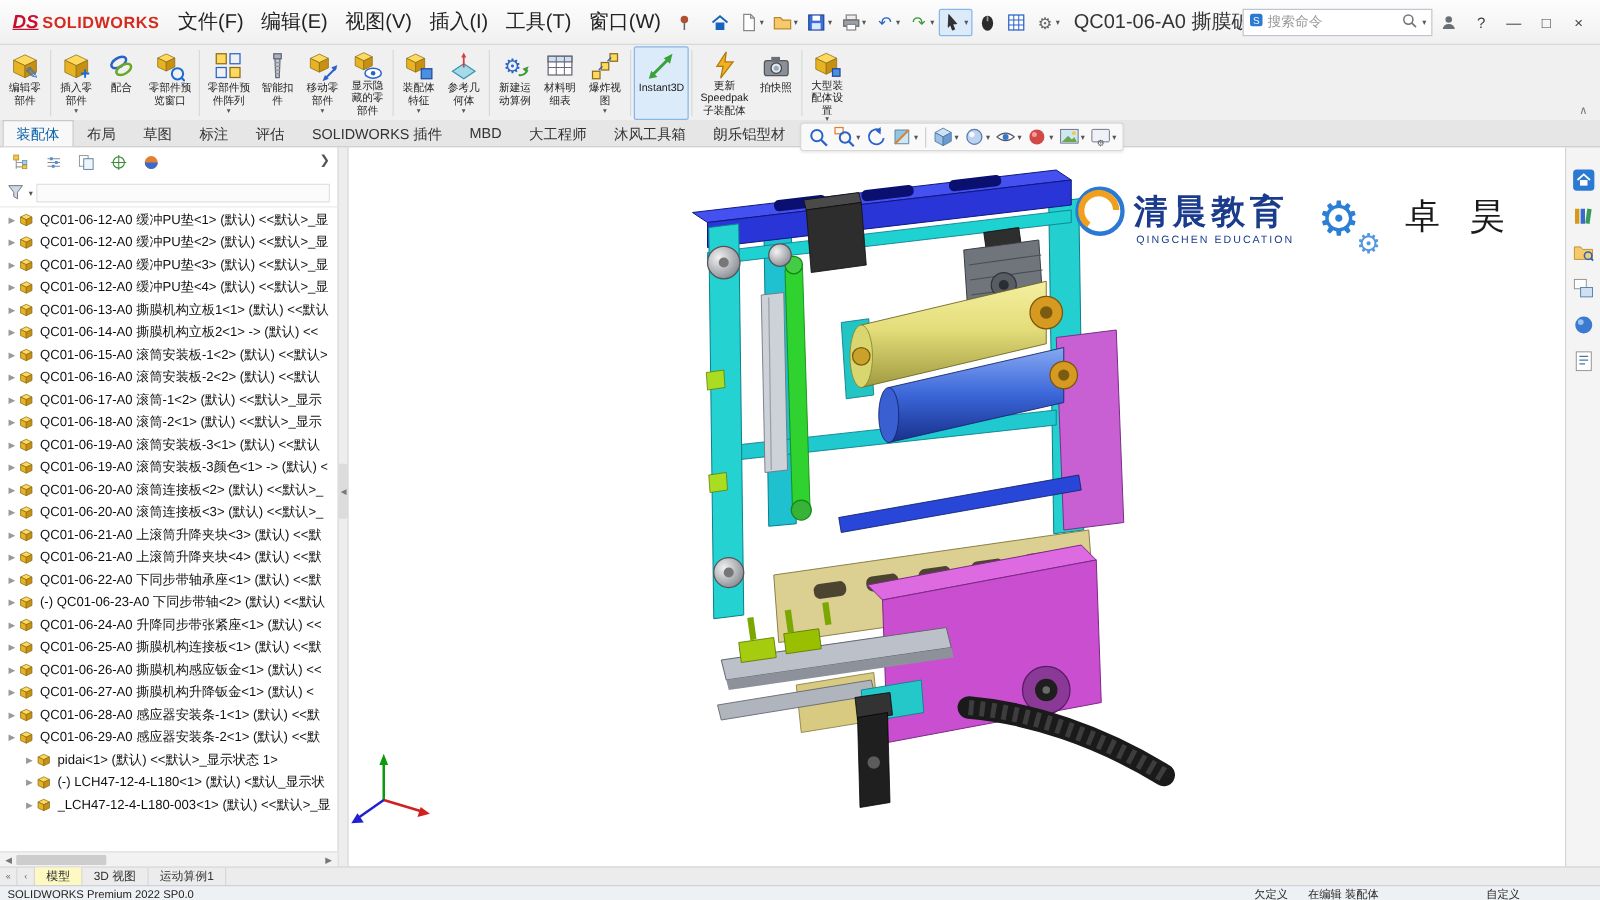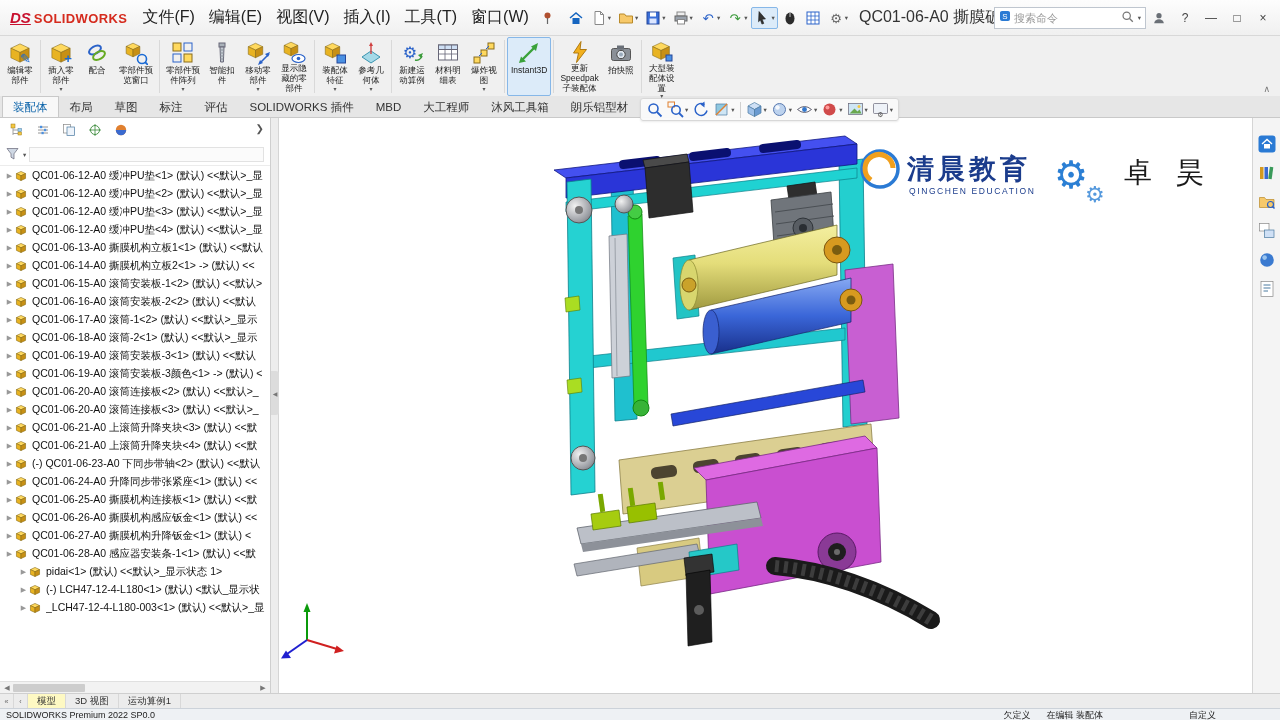--- a/index.html
+++ b/index.html
@@ -653,20 +653,31 @@
           </div>
           <div class="trow" style="padding-left:4px">
             <span class="exp">▶</span>
             <span class="ticon">
               <svg width="12" height="12" viewBox="0 0 12 12">
                 <polygon points="6,1.44 10.56,3.5999999999999996 6,5.76 1.44,3.5999999999999996" fill="#ffd95e" stroke="#8a6d1a" stroke-width="0.6"></polygon>
                 <polygon points="1.44,3.5999999999999996 6,5.76 6,10.56 1.44,8.399999999999999" fill="#e8b322" stroke="#8a6d1a" stroke-width="0.6"></polygon>
                 <polygon points="10.56,3.5999999999999996 6,5.76 6,10.56 10.56,8.399999999999999" fill="#c79014" stroke="#8a6d1a" stroke-width="0.6"></polygon>
               </svg>
             </span>
+            <span class="tlabel">QC01-06-22-A0 下同步带轴承座&lt;1&gt; (默认) &lt;&lt;默</span>
+          </div>
+          <div class="trow" style="padding-left:4px">
+            <span class="exp">▶</span>
+            <span class="ticon">
+              <svg width="12" height="12" viewBox="0 0 12 12">
+                <polygon points="6,1.44 10.56,3.5999999999999996 6,5.76 1.44,3.5999999999999996" fill="#ffd95e" stroke="#8a6d1a" stroke-width="0.6"></polygon>
+                <polygon points="1.44,3.5999999999999996 6,5.76 6,10.56 1.44,8.399999999999999" fill="#e8b322" stroke="#8a6d1a" stroke-width="0.6"></polygon>
+                <polygon points="10.56,3.5999999999999996 6,5.76 6,10.56 10.56,8.399999999999999" fill="#c79014" stroke="#8a6d1a" stroke-width="0.6"></polygon>
+              </svg>
+            </span>
             <span class="tlabel">(-) QC01-06-23-A0 下同步带轴&lt;2&gt; (默认) &lt;&lt;默认</span>
           </div>
           <div class="trow" style="padding-left:4px">
             <span class="exp">▶</span>
             <span class="ticon">
               <svg width="12" height="12" viewBox="0 0 12 12">
                 <polygon points="6,1.44 10.56,3.5999999999999996 6,5.76 1.44,3.5999999999999996" fill="#ffd95e" stroke="#8a6d1a" stroke-width="0.6"></polygon>
                 <polygon points="1.44,3.5999999999999996 6,5.76 6,10.56 1.44,8.399999999999999" fill="#e8b322" stroke="#8a6d1a" stroke-width="0.6"></polygon>
                 <polygon points="10.56,3.5999999999999996 6,5.76 6,10.56 10.56,8.399999999999999" fill="#c79014" stroke="#8a6d1a" stroke-width="0.6"></polygon>
               </svg>
@@ -709,20 +720,31 @@
           <div class="trow" style="padding-left:4px">
             <span class="exp">▶</span>
             <span class="ticon">
               <svg width="12" height="12" viewBox="0 0 12 12">
                 <polygon points="6,1.44 10.56,3.5999999999999996 6,5.76 1.44,3.5999999999999996" fill="#ffd95e" stroke="#8a6d1a" stroke-width="0.6"></polygon>
                 <polygon points="1.44,3.5999999999999996 6,5.76 6,10.56 1.44,8.399999999999999" fill="#e8b322" stroke="#8a6d1a" stroke-width="0.6"></polygon>
                 <polygon points="10.56,3.5999999999999996 6,5.76 6,10.56 10.56,8.399999999999999" fill="#c79014" stroke="#8a6d1a" stroke-width="0.6"></polygon>
               </svg>
             </span>
             <span class="tlabel">QC01-06-28-A0 感应器安装条-1&lt;1&gt; (默认) &lt;&lt;默</span>
+          </div>
+          <div class="trow" style="padding-left:4px">
+            <span class="exp">▶</span>
+            <span class="ticon">
+              <svg width="12" height="12" viewBox="0 0 12 12">
+                <polygon points="6,1.44 10.56,3.5999999999999996 6,5.76 1.44,3.5999999999999996" fill="#ffd95e" stroke="#8a6d1a" stroke-width="0.6"></polygon>
+                <polygon points="1.44,3.5999999999999996 6,5.76 6,10.56 1.44,8.399999999999999" fill="#e8b322" stroke="#8a6d1a" stroke-width="0.6"></polygon>
+                <polygon points="10.56,3.5999999999999996 6,5.76 6,10.56 10.56,8.399999999999999" fill="#c79014" stroke="#8a6d1a" stroke-width="0.6"></polygon>
+              </svg>
+            </span>
+            <span class="tlabel">QC01-06-29-A0 感应器安装条-2&lt;1&gt; (默认) &lt;&lt;默</span>
           </div>
           <div class="trow" style="padding-left:18px">
             <span class="exp">▶</span>
             <span class="ticon">
               <svg width="12" height="12" viewBox="0 0 12 12">
                 <polygon points="6,1.44 10.56,3.5999999999999996 6,5.76 1.44,3.5999999999999996" fill="#ffd95e" stroke="#8a6d1a" stroke-width="0.6"></polygon>
                 <polygon points="1.44,3.5999999999999996 6,5.76 6,10.56 1.44,8.399999999999999" fill="#e8b322" stroke="#8a6d1a" stroke-width="0.6"></polygon>
                 <polygon points="10.56,3.5999999999999996 6,5.76 6,10.56 10.56,8.399999999999999" fill="#c79014" stroke="#8a6d1a" stroke-width="0.6"></polygon>
               </svg>
             </span>

